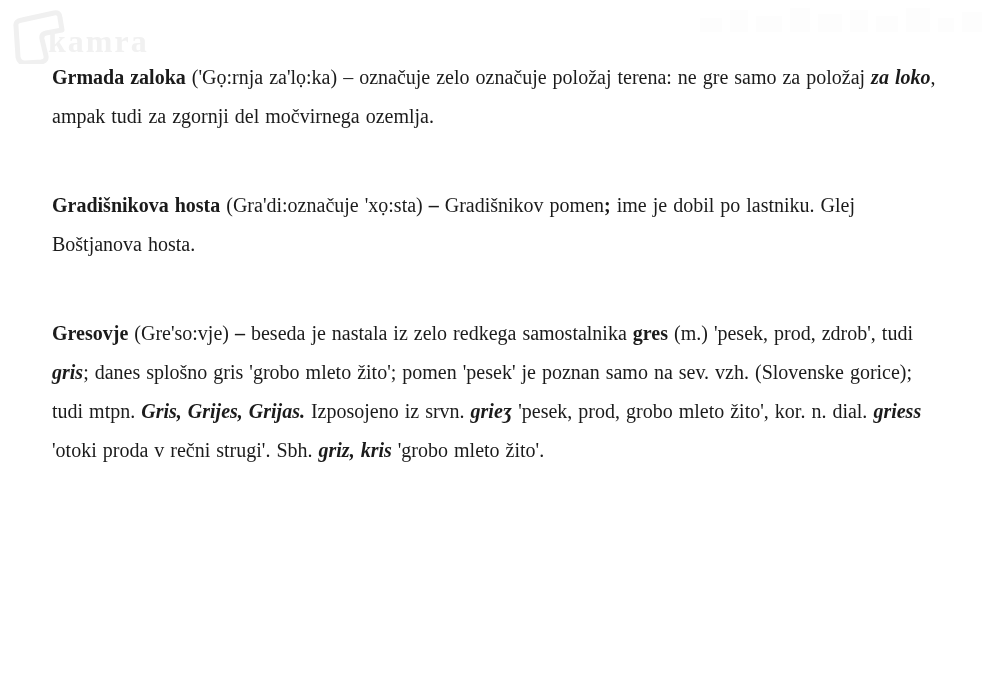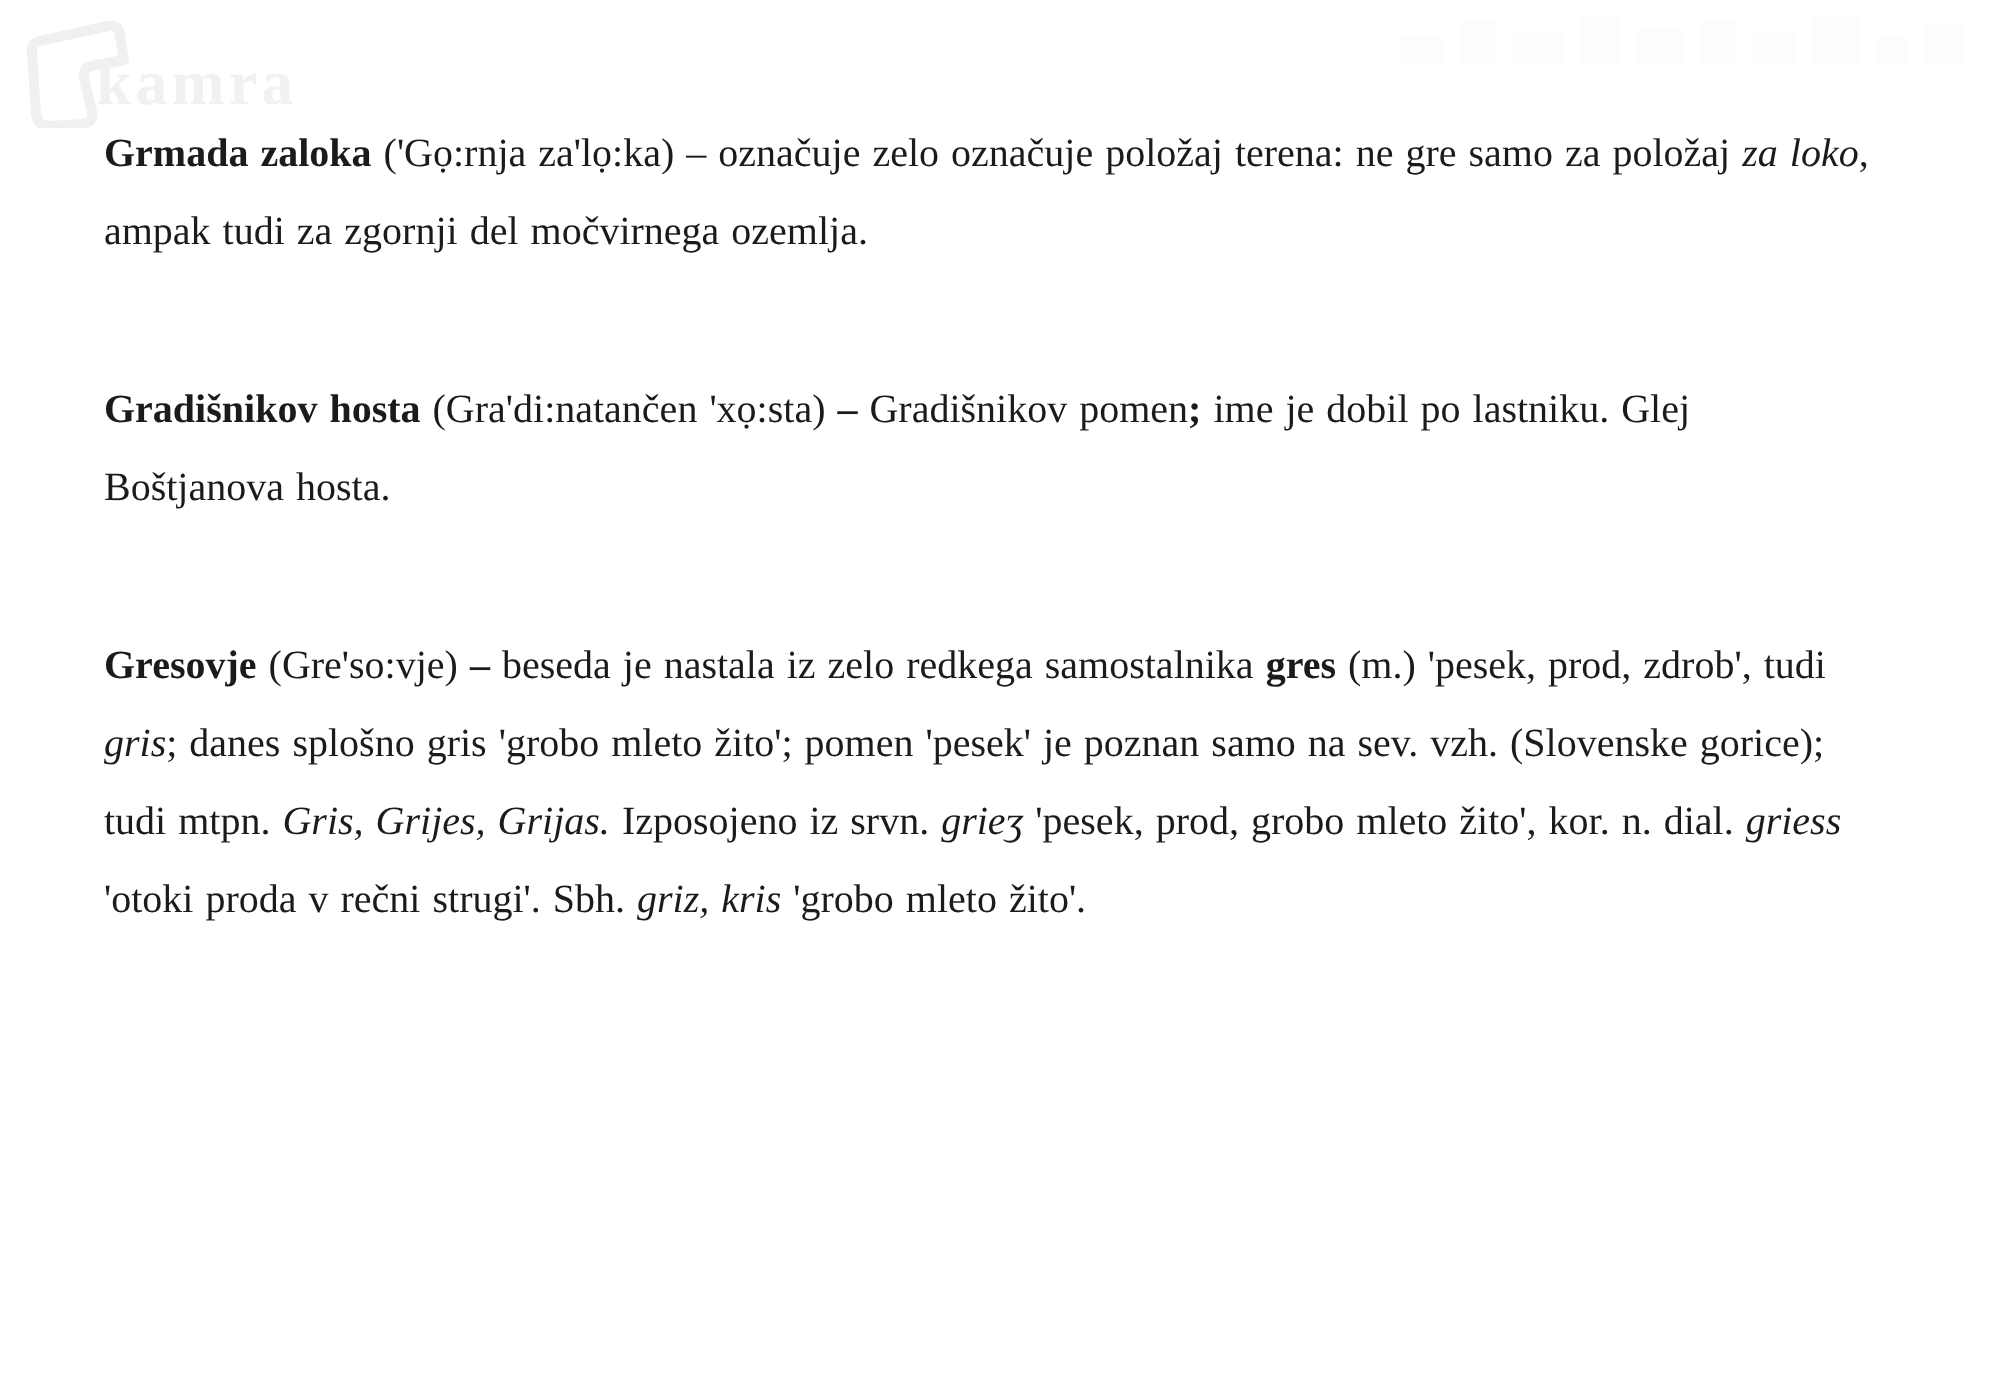--- a/index.html
+++ b/index.html
@@ -38,21 +38,21 @@
     width: 885px;
   }
   .entry {
     margin: 0 0 50px 0;
     font-size: 20px;
     line-height: 39px;
     color: #1b1b1b;
     word-spacing: 1px;
   }
   .seg-bold   { font-weight: bold; }
-  .seg-italic { font-style: italic; }
+  .seg-italic { font-style: italic; font-weight: bold; }
   .seg-normal { font-weight: normal; font-style: normal; }
 </style>
 </head>
 <body>
 
 <div class="watermark">
   <svg width="320" height="60" viewBox="0 0 320 60">
     <path d="M14 16 L46 9 Q52 8 52 14 L54 26 L38 29 Q33 30 34 35 L38 52 Q39 57 33 58 L17 59 Q11 59 10 53 L8 22 Q7 17 14 16 Z" fill="none" stroke="#f0f0f0" stroke-width="5" stroke-linejoin="round"></path>
     <text x="40" y="48" font-family="Liberation Serif, serif" font-size="32" font-weight="bold" fill="#f1f1f1" letter-spacing="2" aria-label="kamra">kamra</text>
   </svg>
@@ -70,15 +70,15 @@
       <rect x="176" y="8" width="22" height="16"></rect>
         <rect x="206" y="0" width="24" height="24"></rect>
       <rect x="238" y="10" width="16" height="14"></rect>
         <rect x="262" y="4" width="20" height="20"></rect>
     </g>
   </svg>
 </div>
 
 <div class="content">
     <p class="entry"><span class="seg-bold">Grmada zaloka</span><span class="seg-normal"> ('Gọ:rnja za'lọ:ka) – označuje zelo označuje položaj terena: ne gre samo za položaj </span><span class="seg-italic">za loko</span><span class="seg-normal">, ampak tudi za zgornji del močvirnega ozemlja.</span></p>
-    <p class="entry"><span class="seg-bold">Gradišnikov hosta</span><span class="seg-normal"> (Gra'di:natančen 'xọ:sta) </span><span class="seg-bold">–</span><span class="seg-normal"> Gradišnikov pomen</span><span class="seg-bold">;</span><span class="seg-normal"> ime je dobil po lastniku. Glej Boštjanova hosta.</span></p>
+    <p class="entry"><span class="seg-bold">Gradišnikova hosta</span><span class="seg-normal"> (Gra'di:označuje 'xọ:sta) </span><span class="seg-bold">–</span><span class="seg-normal"> Gradišnikov pomen</span><span class="seg-bold">;</span><span class="seg-normal"> ime je dobil po lastniku. Glej Boštjanova hosta.</span></p>
     <p class="entry"><span class="seg-bold">Gresovje</span><span class="seg-normal"> (Gre'so:vje) </span><span class="seg-bold">–</span><span class="seg-normal"> beseda je nastala iz zelo redkega samostalnika </span><span class="seg-bold">gres</span><span class="seg-normal"> (m.) 'pesek, prod, zdrob', tudi </span><span class="seg-italic">gris</span><span class="seg-normal">; danes splošno gris 'grobo mleto žito'; pomen 'pesek' je poznan samo na sev. vzh. (Slovenske gorice); tudi mtpn. </span><span class="seg-italic">Gris, Grijes, Grijas.</span><span class="seg-normal"> Izposojeno iz srvn. </span><span class="seg-italic">grieʒ</span><span class="seg-normal"> 'pesek, prod, grobo mleto žito', kor. n. dial. </span><span class="seg-italic">griess</span><span class="seg-normal"> 'otoki proda v rečni strugi'. Sbh. </span><span class="seg-italic">griz, kris</span><span class="seg-normal"> 'grobo mleto žito'.</span></p>
   </div>
 
 </body></html>

